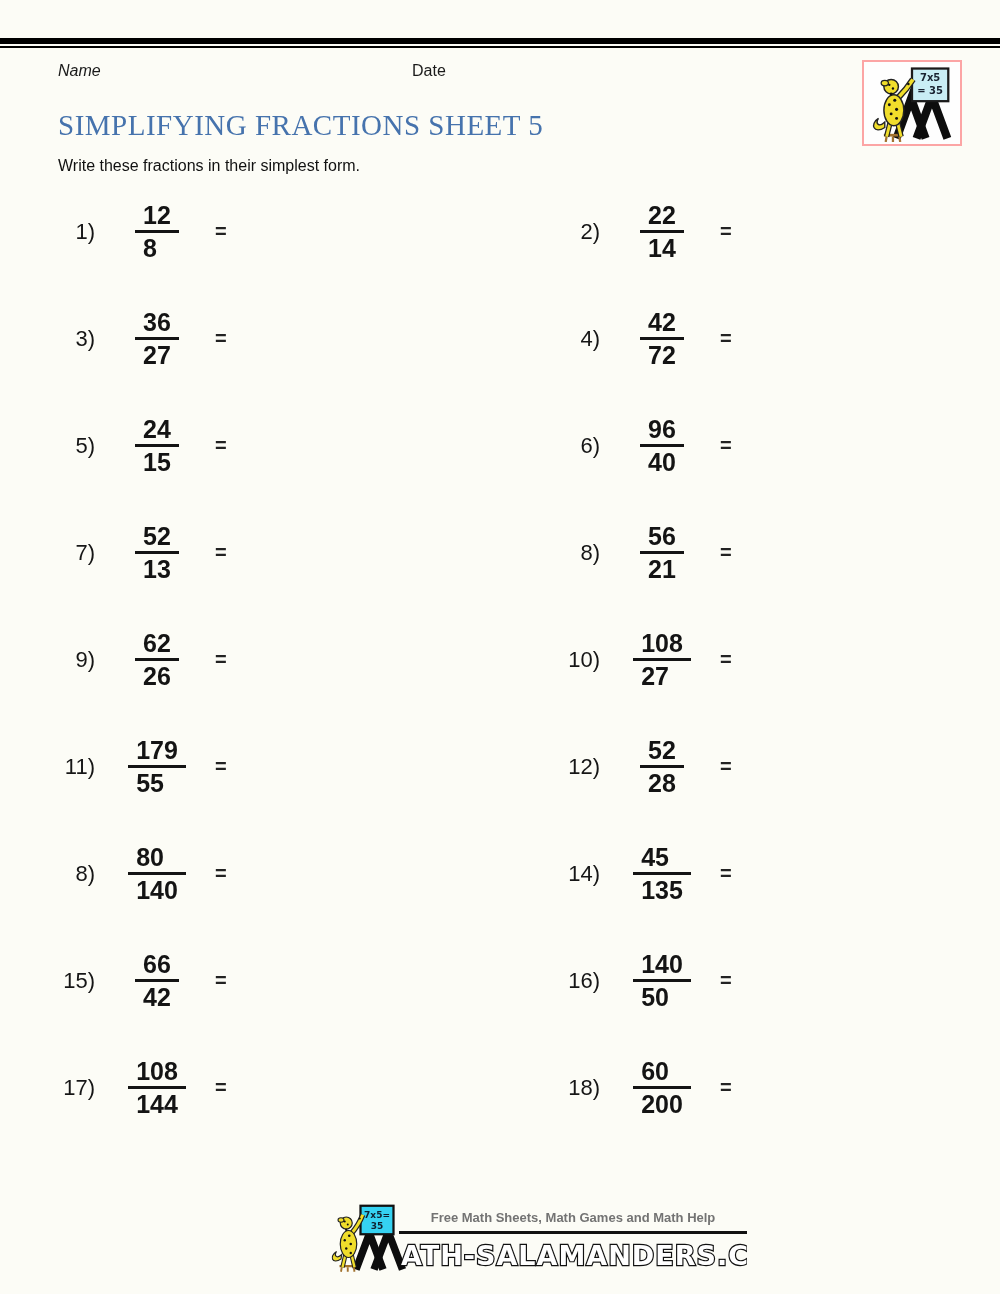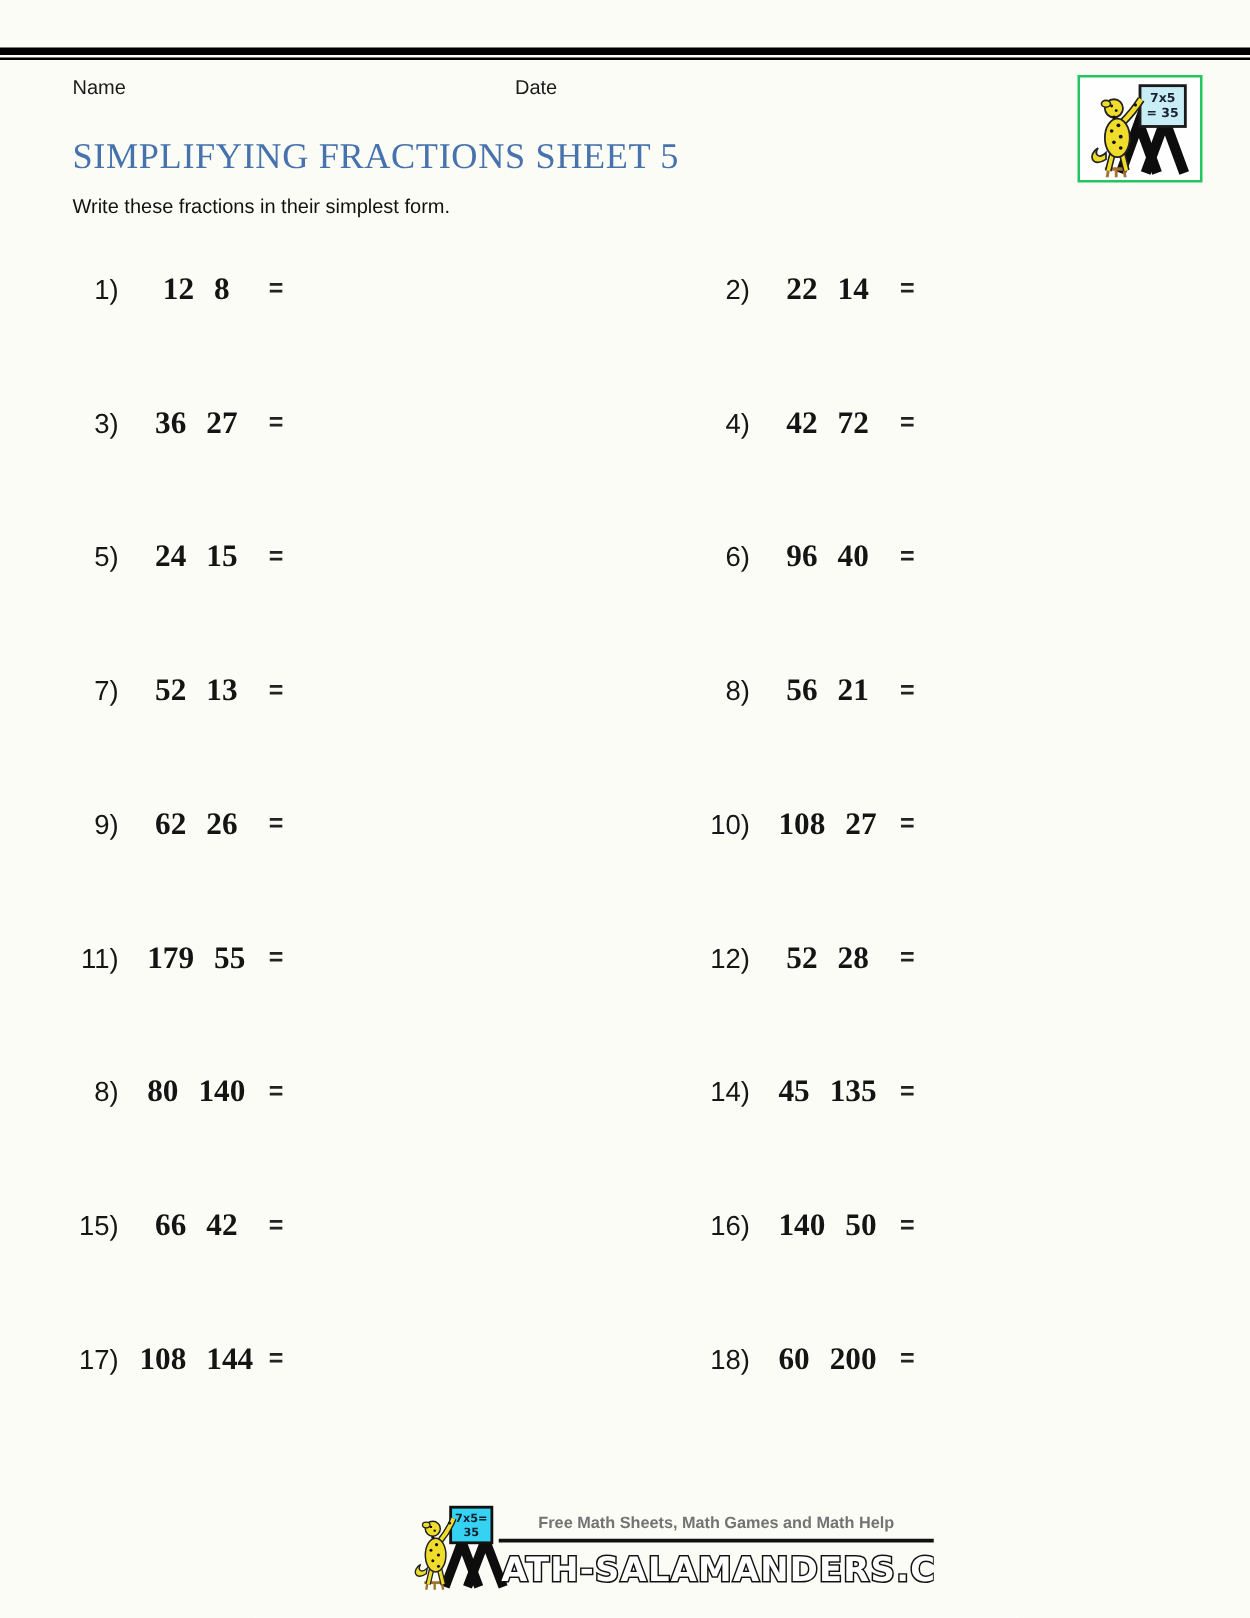--- a/index.html
+++ b/index.html
@@ -17,44 +17,44 @@
     font-family:"Liberation Sans",sans-serif;
     color:var(--ink);
     overflow:hidden;
   }
   
   .top-rule{margin-top:38px;height:6px;background:#000;}
   .top-rule-thin{height:2px;background:transparent;}
   .top-rule-bottom{height:2px;background:#000;}
   
   .meta-row{position:relative;height:18px;margin-top:14px;font-size:16px;color:#1a1a1a;}
-  .meta-name{position:absolute;left:58px;top:0;}
+  .meta-name{position:absolute;left:58px;top:0;font-style:italic;}
   .meta-date{position:absolute;left:412px;top:0;}
   
   .title{
     margin:28px 0 0 58px;
     font-family:"Liberation Serif",serif;
     font-weight:500;
     font-size:29px;line-height:34px;
     letter-spacing:0.5px;
     color:var(--title-blue);
   }
   .subtitle{margin:12px 16px 0 58px;font-size:16px;line-height:24px;color:#111;}
   
   .logo-box{
     position:absolute;left:862px;top:60px;width:100px;height:86px;
-    background:#fefefe;border:2px solid #22c55e;box-sizing:border-box;
+    background:#fefefe;border:2px solid #fca5a5;box-sizing:border-box;
     display:flex;align-items:center;justify-content:center;
   }
   
   .problems{display:grid;grid-template-columns:505px 495px;margin-top:0;}
   .problem{display:flex;align-items:center;height:107px;padding-left:55px;box-sizing:border-box;}
   .pnum{width:40px;text-align:right;font-size:22px;color:#161616;flex:none;}
   .frac-cell{width:84px;display:flex;justify-content:center;margin-left:20px;flex:none;}
-  .frac{display:flex;flex-direction:row;align-items:flex-end;font-weight:bold;font-size:25px;line-height:26px;color:var(--ink);font-family:Liberation Serif, serif;}
+  .frac{display:flex;flex-direction:column;align-items:flex-start;font-weight:bold;font-size:25px;line-height:26px;color:var(--ink);}
   .fbar{align-self:stretch;height:3px;background:#141414;margin:2px 0;}
   .fnum,.fden{padding:0 8px;}
   .eq{margin-left:16px;font-size:20px;font-weight:bold;color:#222;}
   
   .footer{display:flex;justify-content:center;align-items:flex-end;margin-top:62px;transform:translateX(38px);}
   .footer-text{display:flex;flex-direction:column;margin-left:-8px;width:348px;}
   .tagline{font-size:13px;font-weight:bold;text-align:center;color:#737373;line-height:16px;}
   .footer-rule{height:3px;background:#111;margin-top:5px;}
   .wordmark-svg{display:block;margin-top:1px;}
   svg text{font-family:"DejaVu Sans","Liberation Sans",sans-serif;}

